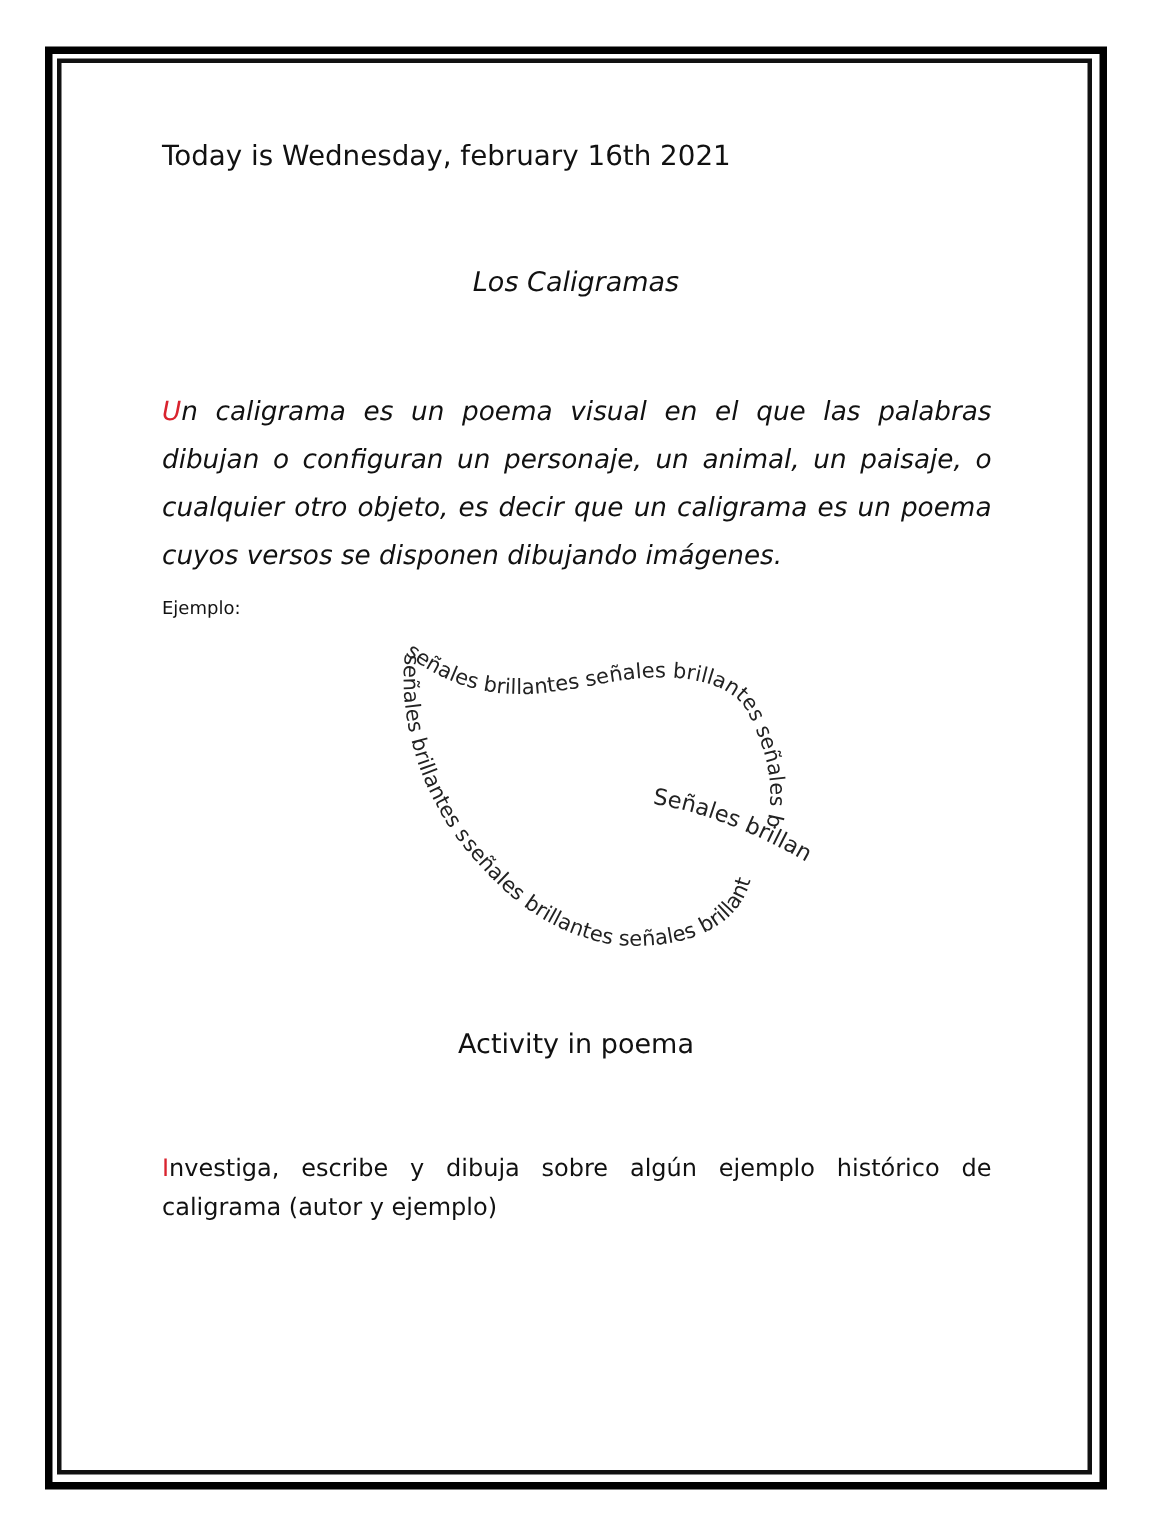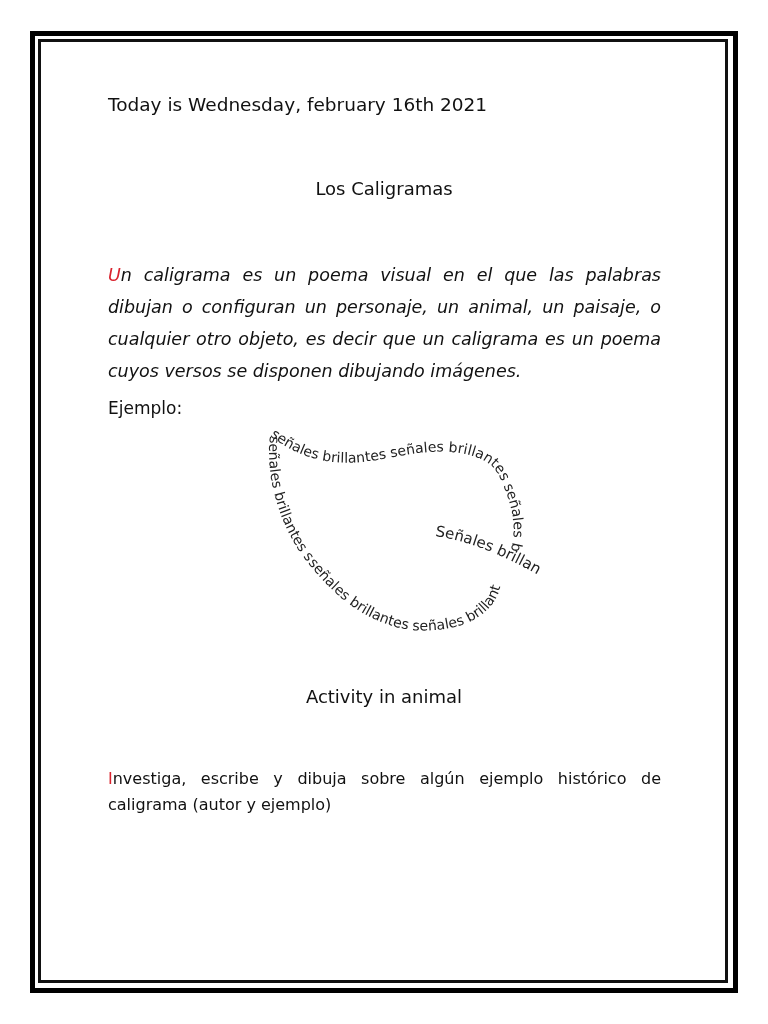--- a/index.html
+++ b/index.html
@@ -2,23 +2,23 @@
 <html><head>
 <meta charset="utf-8">
 <style>
   html, body { margin:0; padding:0; background:#ffffff; }
   body { width:768px; height:1024px; position:relative; overflow:hidden; font-family:"DejaVu Sans", sans-serif; }
   .outer { position:absolute; left:30px; top:31px; width:698px; height:952px; border:5px solid #000; }
   .inner { position:absolute; left:38px; top:39px; width:684px; height:938px; border:3px solid #111; box-sizing:content-box; }
   .red { color:#d9232e; }
   .txt { position:absolute; font-size:17.5px; color:#111; }
   .date { left:108px; top:94px; font-size:18.5px;text-align:right; }
-  .title { left:0; width:768px; text-align:center; top:178px; font-size:18px; }
+  .title { left:0; width:768px; text-align:center; top:178px; font-size:18px;font-style:italic; }
   .para { left:108px; width:553px; top:259px; line-height:32px; text-align:justify; font-size:17.5px;font-style:italic; }
-  .ejemplo { left:108px; top:398px; font-size:17px; }
+  .ejemplo { left:108px; top:398px; font-size:12px; }
   .activity { left:0; width:768px; text-align:center; top:686px; font-size:18px; }
   .para2 { left:108px; width:553px; top:766px; line-height:26px; text-align:justify; font-size:16px; }
   .calig { position:absolute; left:200px; top:418px; width:410px; height:240px; }
   .calig text { font-family:"DejaVu Sans", sans-serif; font-size:14px; fill:#222; }
 </style>
 </head>
 <body>
 
 <div class="outer"></div>
 <div class="inner"></div>
@@ -37,15 +37,15 @@
     <path id="p-left" d="M70,18 C65,60 80,110 108,145"></path>
     <path id="p-bottom" d="M108,145 C140,185 170,205 210,212 C250,215 290,205 300,170"></path>
     <path id="p-inner" d="M235,118 C265,122 300,135 340,158"></path>
   </defs>
   <text><textPath href="#p-top">señales brillantes señales brillantes señales brillantes seña les brillantes señales</textPath></text>
   <text><textPath href="#p-left">señales brillantes señales brillante</textPath></text>
   <text><textPath href="#p-bottom">señales brillantes señales brillantes señales</textPath></text>
   <text style="font-size:15px"><textPath href="#p-inner">Señales brillantes</textPath></text>
 </svg>
 
-<div class="txt activity red">Activity in animal</div>
+<div class="txt activity red">Activity in poema</div>
 
 <div class="txt para2"><span class="red">I</span><span>nvestiga, escribe y dibuja sobre algún ejemplo histórico de caligrama (autor y ejemplo)</span></div>
 
 </body></html>

